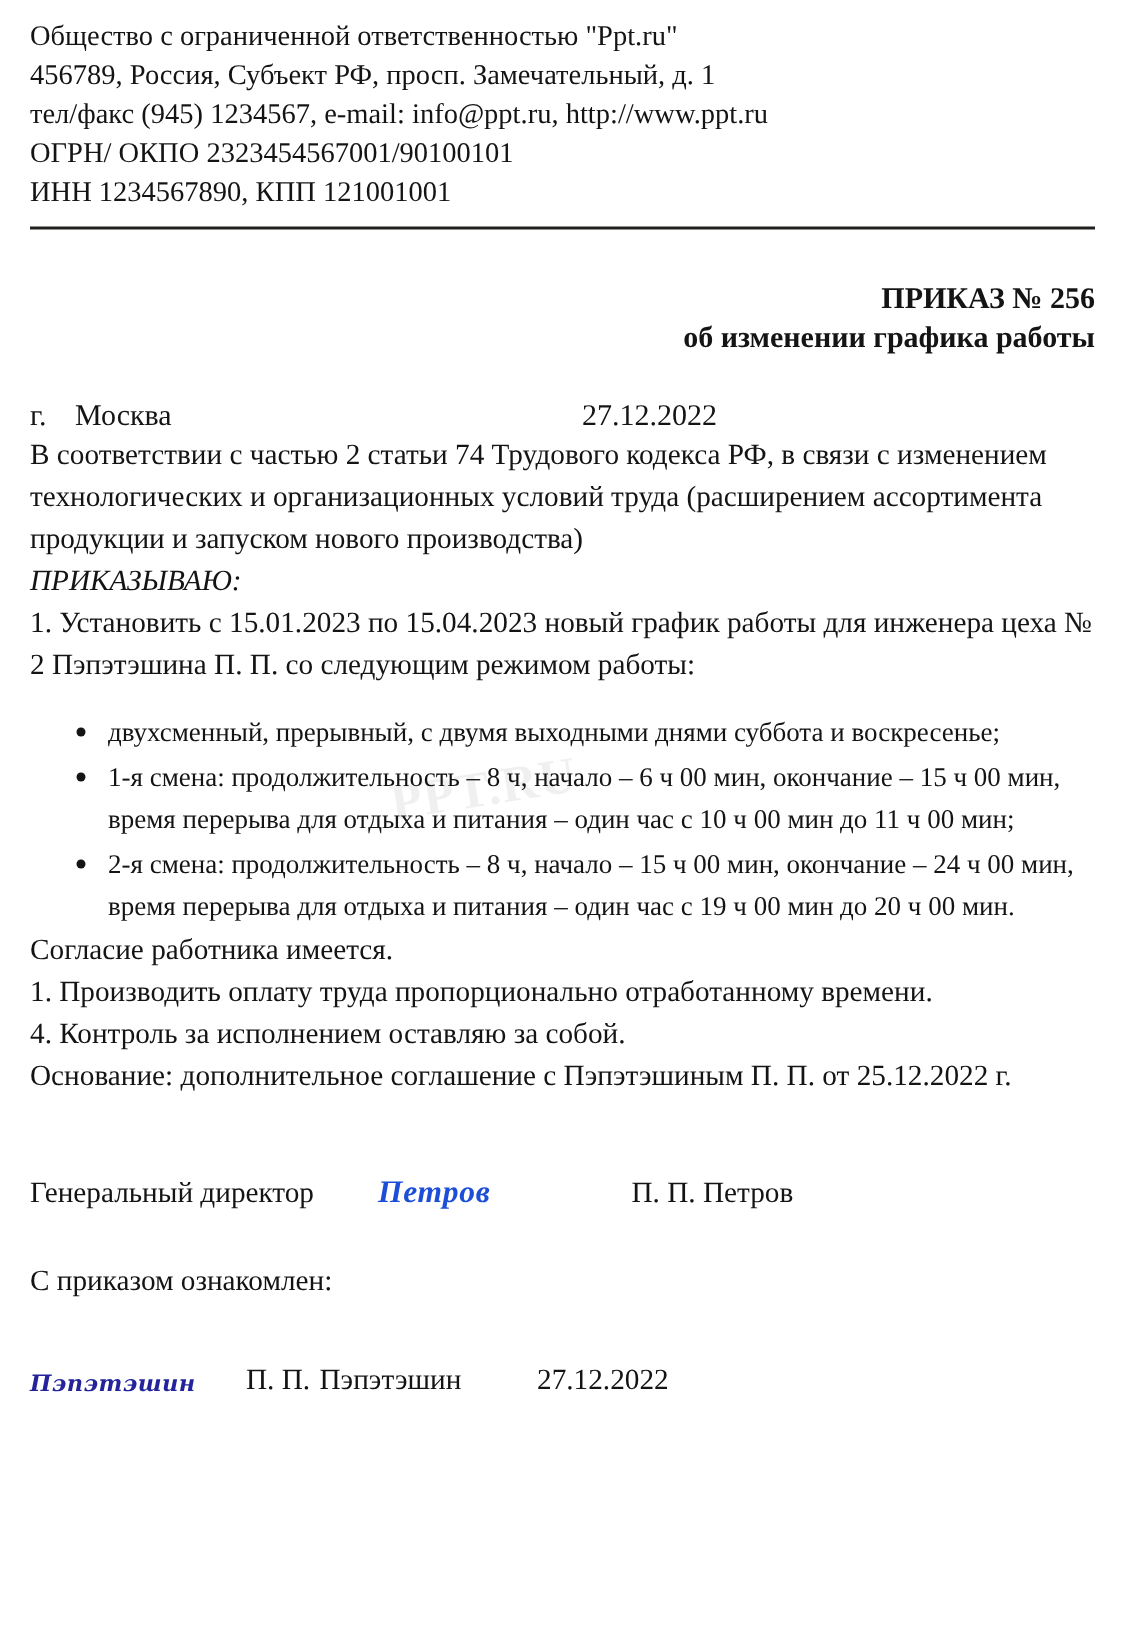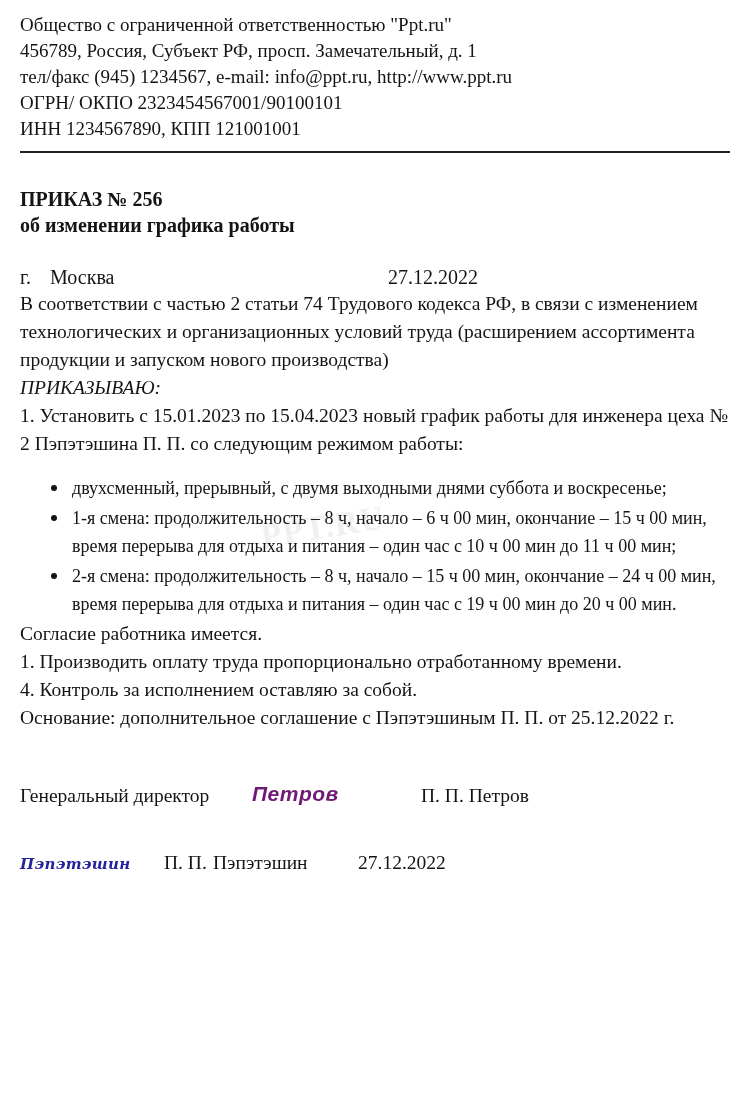--- a/index.html
+++ b/index.html
@@ -63,21 +63,21 @@
   .rule {
     margin: 9px 0 0 0;
     height: 0;
     border: 0;
     border-top: 2.5px solid #20201f;
     width: 710px;
   }
 
   
   .title-block {
-    text-align: left;
+    text-align: right;
     margin-top: 33px;
   }
   .doc-title {
     font-size: 20px;
     font-weight: bold;
     line-height: 26px;
   }
   .doc-subtitle {
     font-size: 20px;
     font-weight: bold;
@@ -143,22 +143,22 @@
     margin-top: 49px;
     font-size: 19.5px;
     line-height: 30px;
   }
   .sig-role   { position: absolute; left: 0; }
   .sig-name   { position: absolute; left: 401px; }
   .sig-script {
     position: absolute;
     left: 232px;
     top: -2px;
-    color: #701a75;
-    font-family: Liberation Sans, sans-serif;
+    color: #1d4ed8;
+    font-family: Liberation Serif, serif;
     font-style: italic;
     font-weight: bold;
     font-size: 21px;
     letter-spacing: 0.5px;
   }
 
   .ack-row {
     margin-top: 30px;
     font-size: 19.5px;
     line-height: 28px;
@@ -235,20 +235,21 @@
     <p class="para gap-md">4. Контроль за исполнением оставляю за собой.</p>
 
     <p class="para gap-md">Основание: дополнительное соглашение с Пэпэтэшиным П. П. от 25.12.2022 г.</p>
 
     <div class="sig-row">
       <span class="sig-role">Генеральный директор</span>
       <span class="sig-script">Петров</span>
       <span class="sig-name">П. П. Петров</span>
     </div>
 
+    <div class="ack-row">С приказом ознакомлен:</div>
 
     <div class="final-row">
       <span class="final-script">Пэпэтэшин</span>
       <span class="final-initials">П. П.</span>
       <span class="final-surname">Пэпэтэшин</span>
       <span class="final-date">27.12.2022</span>
     </div>
 
   </div>
 </div>

